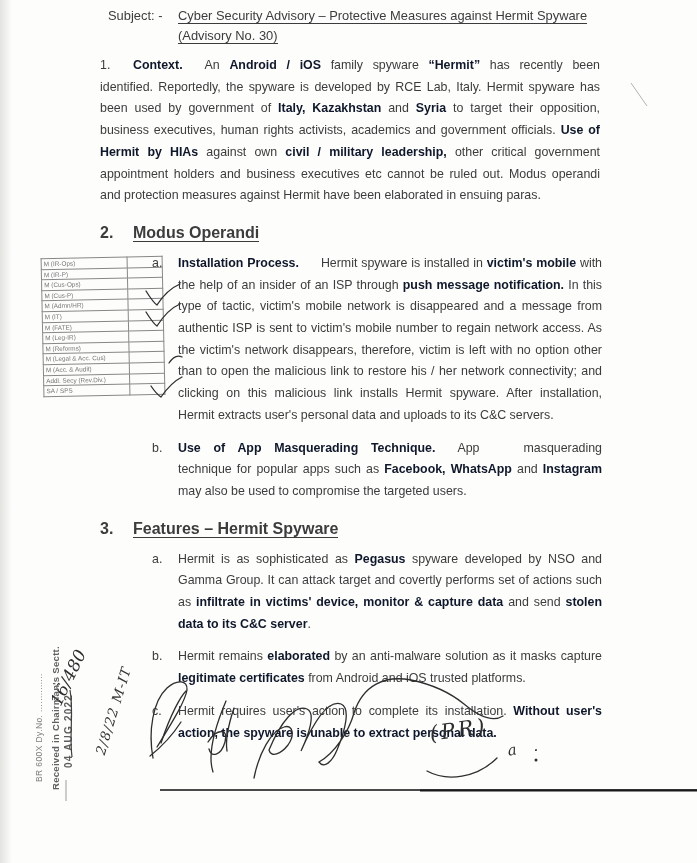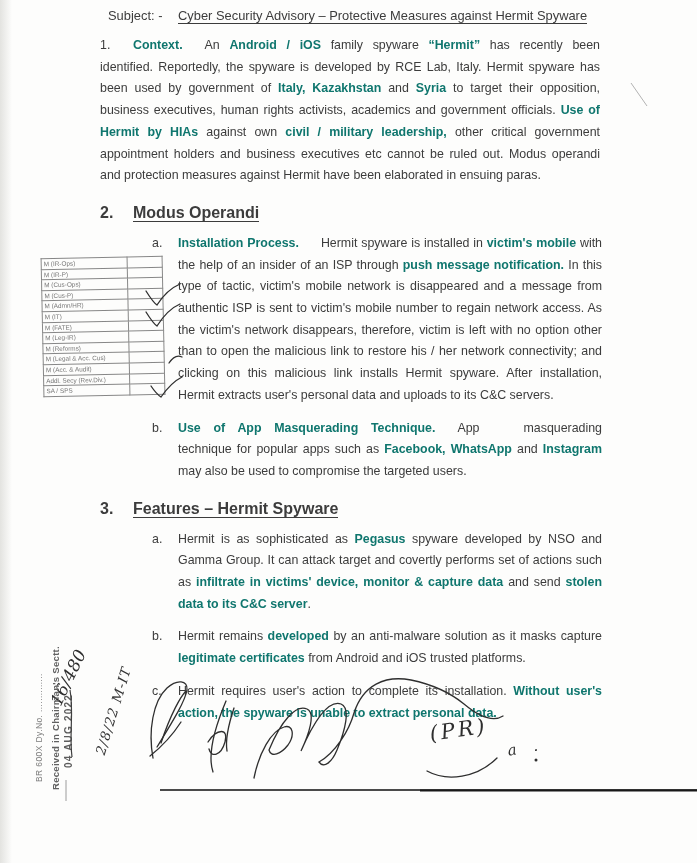--- a/index.html
+++ b/index.html
@@ -22,21 +22,21 @@
   .subject-title div { margin-bottom:1px; }
 
   .para, .sub { font-size:12.4px; line-height:21.7px; text-align:justify; }
   .para { margin-left:100px; width:500px; margin-top:9px; }
   .h-num { display:inline-block; width:33px; font-weight:bold; }
   .h-num.plain { font-weight:normal; }
   .heading { margin-left:100px; margin-top:17px; font-size:16px; font-weight:bold; }
   .heading .u { border-bottom:1.2px solid #3c3c3c; }
   .sub { position:relative; margin-left:178px; width:424px; margin-top:11px; }
   .sub .marker { position:absolute; left:-26px; top:0; }
-  b.run { font-weight:bold; color:#0f766e; }
+  b.run { font-weight:bold; color:#0f172a; }
   span.u { border-bottom:1.1px solid #3c3c3c; }
   span.tab { display:inline-block; width:22px; }
 
   
   .stamp-table {
     position:absolute; left:42px; top:257px; width:122px;
     border-collapse:collapse; transform:rotate(-1.2deg);
     opacity:.82;
   }
   .stamp-table td {
@@ -62,30 +62,31 @@
 <body>
 
 <div class="page">
   <div class="edge-shade"></div>
 
   <div class="content">
     <div class="subject">
       <div class="subject-label">Subject: -</div>
       <div class="subject-title">
         <div><span class="tline">Cyber Security Advisory – Protective Measures against Hermit Spyware</span></div>
+        <div><span class="tline">(Advisory No. 30)</span></div>
       </div>
     </div>
     <div id="body">
         <div class="para"><span class="h-num plain">1.</span><b class="run u">Context</b><b class="run">.</b><span class="tab"></span><span>An </span><b class="run">Android / iOS</b><span> family spyware </span><b class="run">“Hermit”</b><span> has recently been identified. Reportedly, the spyware is developed by RCE Lab, Italy. Hermit spyware has been used by government of </span><b class="run">Italy, Kazakhstan</b><span> and </span><b class="run">Syria</b><span> to target their opposition, business executives, human rights activists, academics and government officials. </span><b class="run">Use of Hermit by HIAs</b><span> against own </span><b class="run">civil / military leadership,</b><span> other critical government appointment holders and business executives etc cannot be ruled out. Modus operandi and protection measures against Hermit have been elaborated in ensuing paras.</span></div>
         <div class="heading"><span class="h-num">2.</span><span class="u">Modus Operandi</span></div>
         <div class="sub"><span class="marker">a.</span><b class="run u">Installation Process</b><b class="run">.</b><span class="tab"></span><span>Hermit spyware is installed in </span><b class="run">victim's mobile</b><span> with the help of an insider of an ISP through </span><b class="run">push message notification.</b><span> In this type of tactic, victim's mobile network is disappeared and a message from authentic ISP is sent to victim's mobile number to regain network access. As the victim's network disappears, therefore, victim is left with no option other than to open the malicious link to restore his / her network connectivity; and clicking on this malicious link installs Hermit spyware. After installation, Hermit extracts user's personal data and uploads to its C&amp;C servers.</span></div>
         <div class="sub"><span class="marker">b.</span><b class="run u">Use of App Masquerading Technique</b><b class="run">.</b><span class="tab"></span><span>App</span><span class="tab"></span><span class="tab"></span><span>masquerading technique for popular apps such as </span><b class="run">Facebook, WhatsApp</b><span> and </span><b class="run">Instagram</b><span> may also be used to compromise the targeted users.</span></div>
         <div class="heading"><span class="h-num">3.</span><span class="u">Features – Hermit Spyware</span></div>
         <div class="sub"><span class="marker">a.</span><span>Hermit is as sophisticated as </span><b class="run">Pegasus</b><span> spyware developed by NSO and Gamma Group. It can attack target and covertly performs set of actions such as </span><b class="run">infiltrate in victims' device, monitor &amp; capture data</b><span> and send </span><b class="run">stolen data to its C&amp;C server</b><span>.</span></div>
-        <div class="sub"><span class="marker">b.</span><span>Hermit remains </span><b class="run">developed</b><span> by an anti-malware solution as it masks capture </span><b class="run">legitimate certificates</b><span> from Android and iOS trusted platforms.</span></div>
+        <div class="sub"><span class="marker">b.</span><span>Hermit remains </span><b class="run">elaborated</b><span> by an anti-malware solution as it masks capture </span><b class="run">legitimate certificates</b><span> from Android and iOS trusted platforms.</span></div>
         <div class="sub"><span class="marker">c.</span><span>Hermit requires user's action to complete its installation. </span><b class="run">Without user's action, the spyware is unable to extract personal data.</b></div>
       </div>
   </div>
 
   <table class="stamp-table">
     <tbody id="stamp-rows">
         <tr>
           <td>M (IR-Ops)</td>
           <td class="chk"></td>
         </tr>

